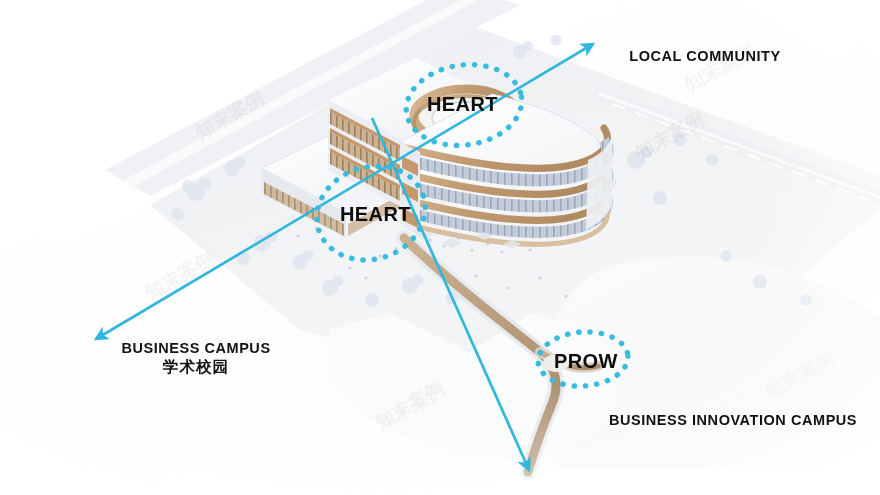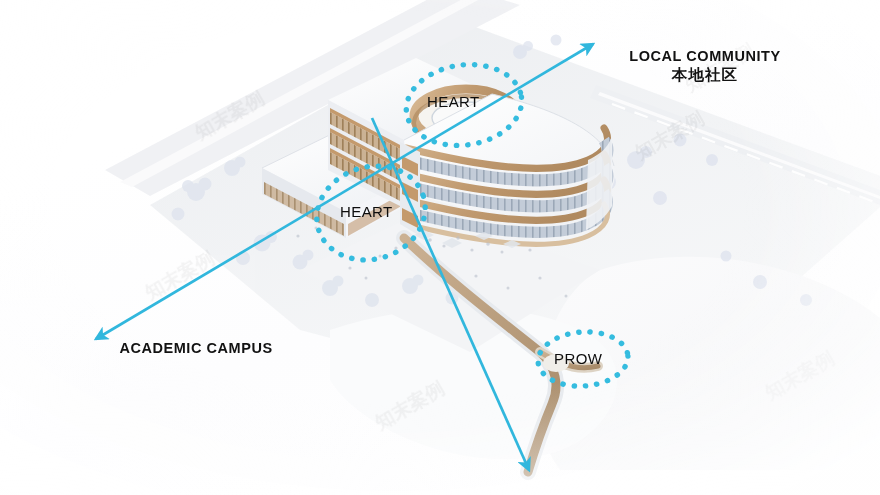--- a/index.html
+++ b/index.html
@@ -33,22 +33,22 @@
     display:block;
     font-size:15.5px;
     font-weight:700;
     letter-spacing:1.1px;
     color:#121212;
     margin-top:1px;
   }
 
   .hot-label {
     position:absolute;
-    font-size:15px;
-    font-weight:400;
+    font-size:20px;
+    font-weight:700;
     letter-spacing:0.4px;
     color:#0d0d0d;
     white-space:nowrap;
   }
 </style>
 </head>
 <body>
 
 <div id="stage">
 
@@ -287,23 +287,24 @@
     <ellipse cx="371" cy="213" rx="55" ry="46" transform="rotate(-18 371 213)" fill="none" stroke="#35bcdf" stroke-width="5.4" stroke-linecap="round" stroke-dasharray="0.3 11"></ellipse>
     <ellipse cx="583" cy="359" rx="45" ry="27" transform="rotate(-4 583 359)" fill="none" stroke="#35bcdf" stroke-width="5.4" stroke-linecap="round" stroke-dasharray="0.3 11"></ellipse>
   </svg>
 
   <div class="hot-label" style="left:427px; top:93px;">HEART</div>
   <div class="hot-label" style="left:340px; top:203px;">HEART</div>
   <div class="hot-label" style="left:554px; top:350px;">PROW</div>
 
   <div class="axo-label" style="left:705px; top:48px; transform:translateX(-50%);">
     <span class="en">LOCAL COMMUNITY</span>
-    <span class="zh">本地社区</span>
   </div>
 
   <div class="axo-label" style="left:196px; top:340px; transform:translateX(-50%);">
-    <span class="en">ACADEMIC CAMPUS</span>
+    <span class="en">BUSINESS CAMPUS</span>
+    <span class="zh">学术校园</span>
   </div>
 
   <div class="axo-label" style="left:733px; top:412px; transform:translateX(-50%);">
+    <span class="en">BUSINESS INNOVATION CAMPUS</span>
   </div>
 
 </div>
 
 </body></html>

